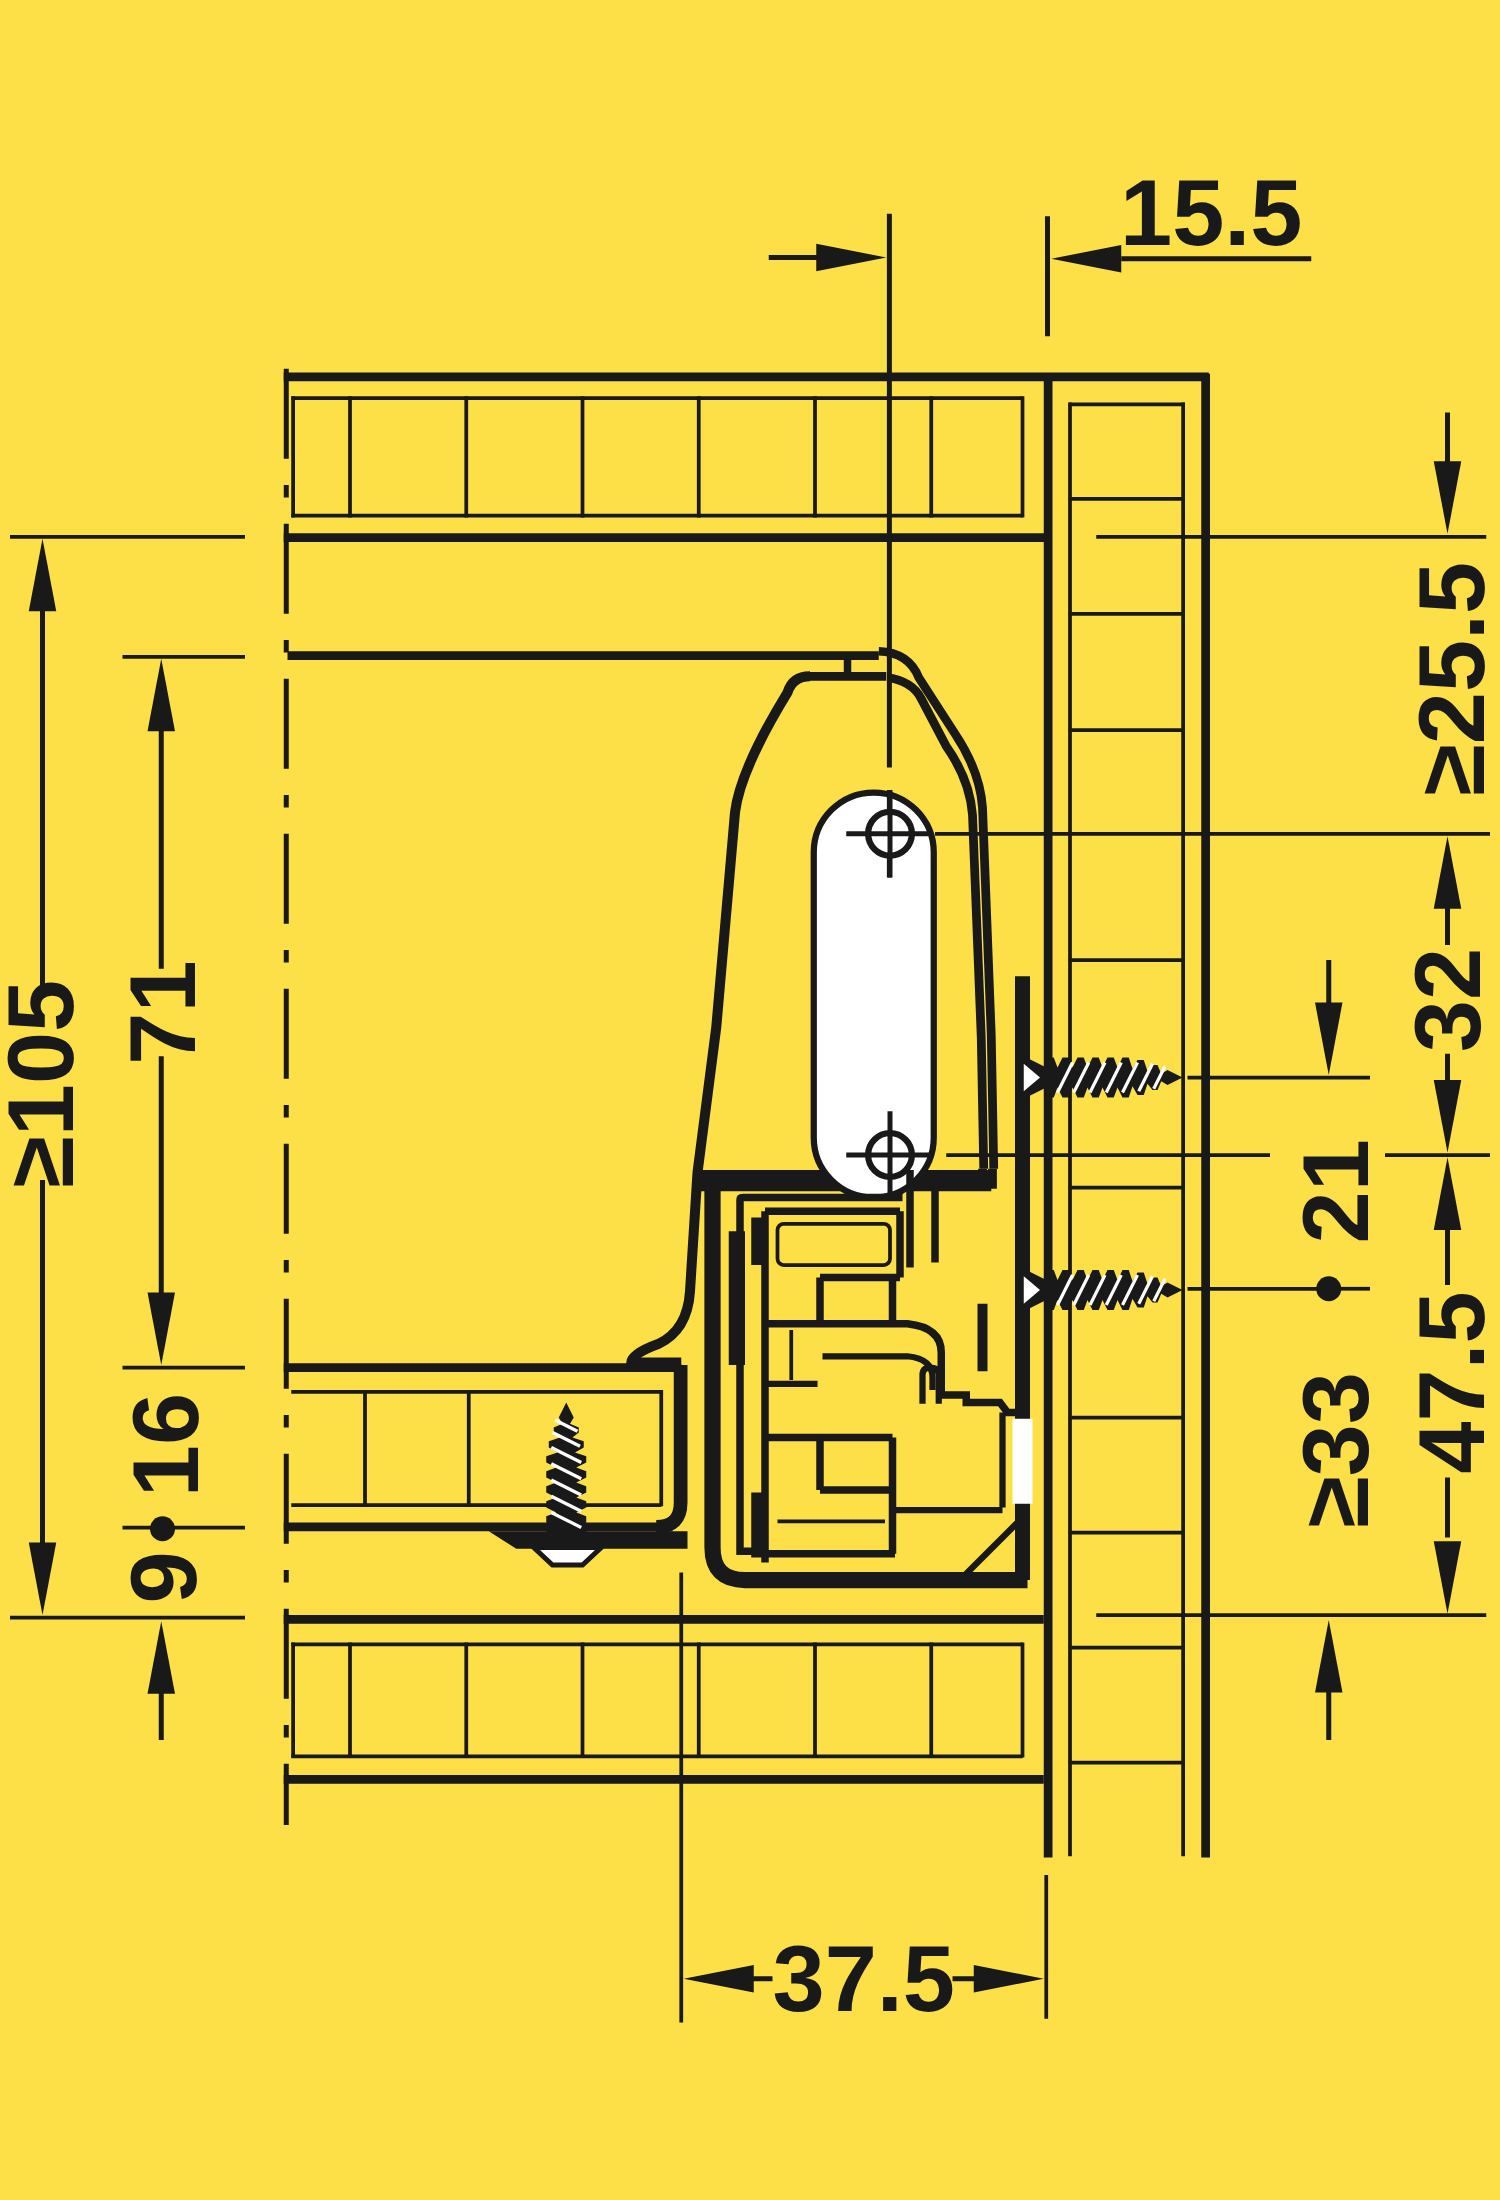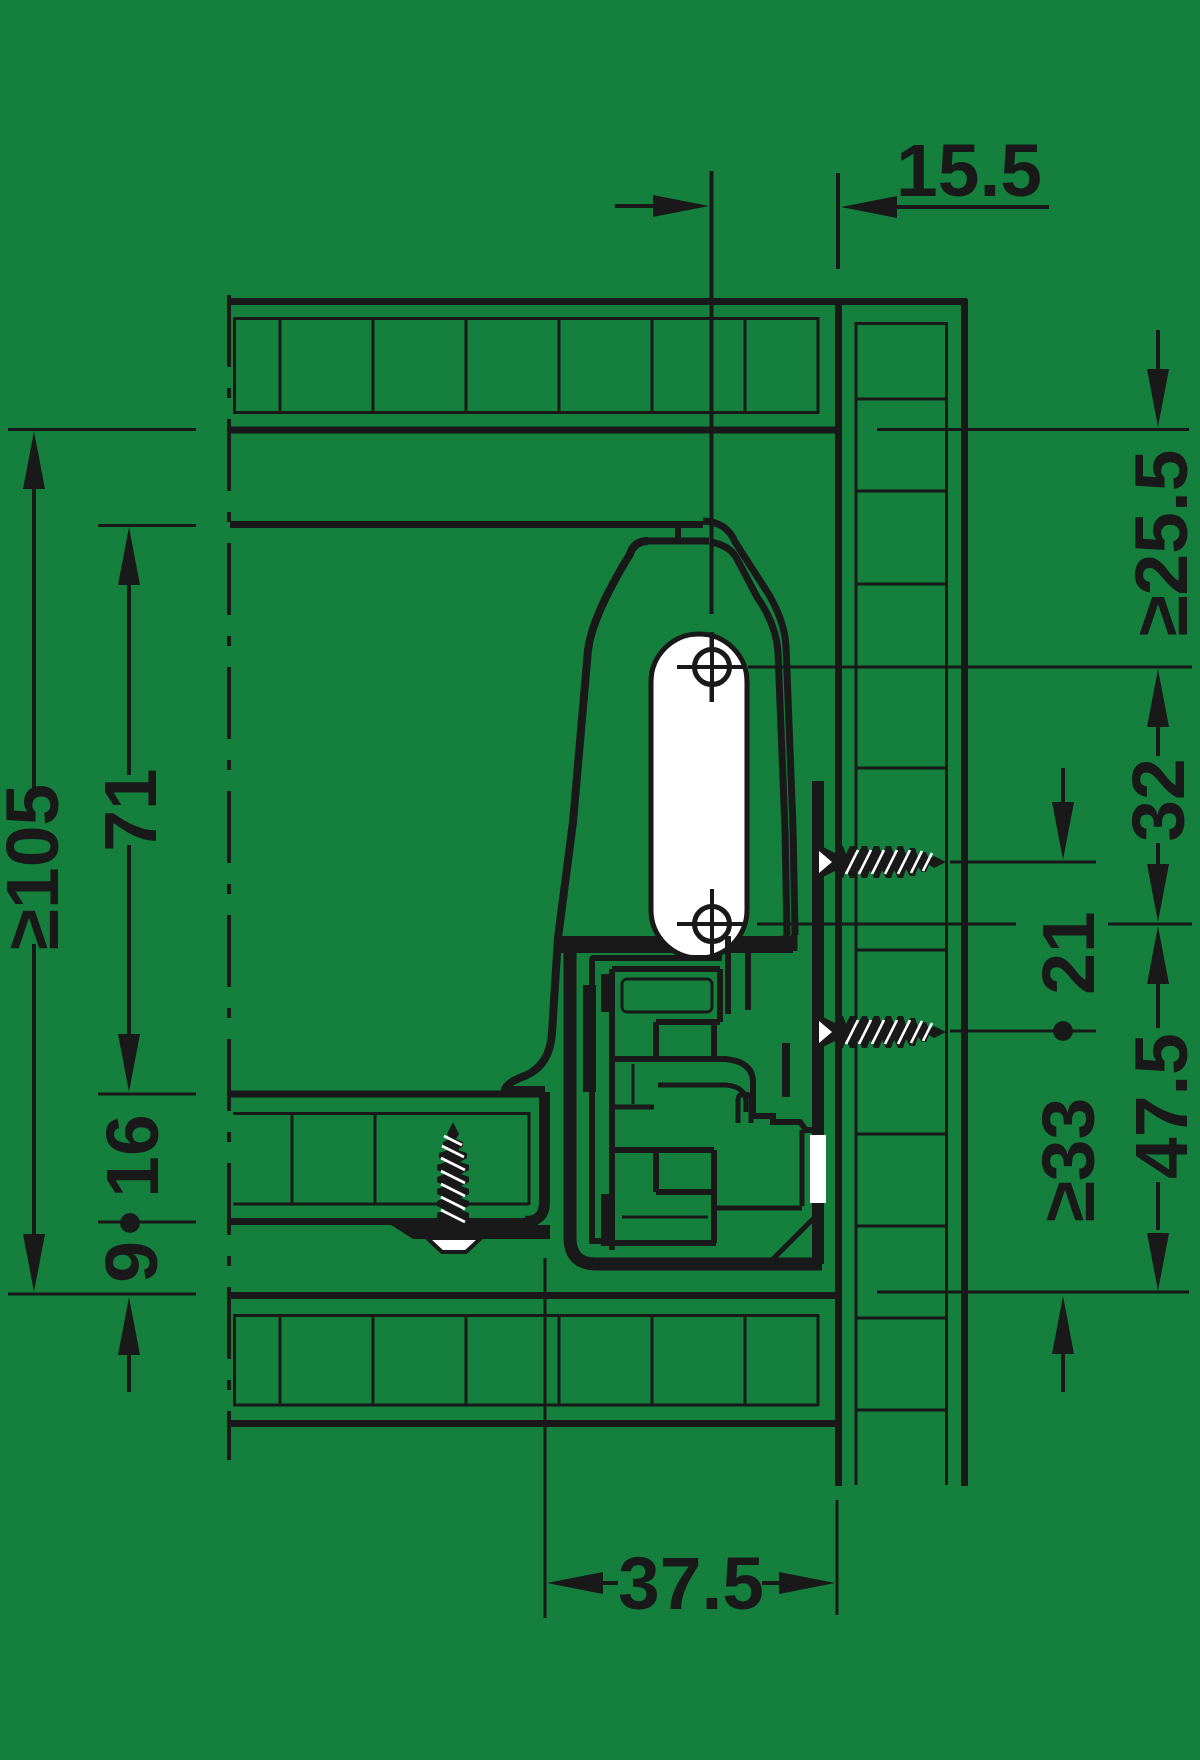--- a/index.html
+++ b/index.html
@@ -1,16 +1,16 @@
 <!DOCTYPE html>
 <html><head>
 <meta charset="utf-8">
 <style>
   html,body{margin:0;padding:0;background:#ffffff;}
-  .page{position:relative;width:1200px;height:1760px;background:#15803d;overflow:hidden;}
+  .page{position:relative;width:1200px;height:1760px;background:#fde047;overflow:hidden;}
   svg{position:absolute;left:0;top:0;}
   text{font-family:"Liberation Sans",sans-serif;font-weight:bold;fill:#191919;}
 </style>
 </head>
 <body>
 <div class="page">
 <svg width="1200" height="1760" viewBox="0 0 1200 1760" fill="none" stroke-linecap="butt">
 
 <g stroke="#191919">
   <line x1="227" y1="301.5" x2="967" y2="301.5" stroke-width="7"></line>

